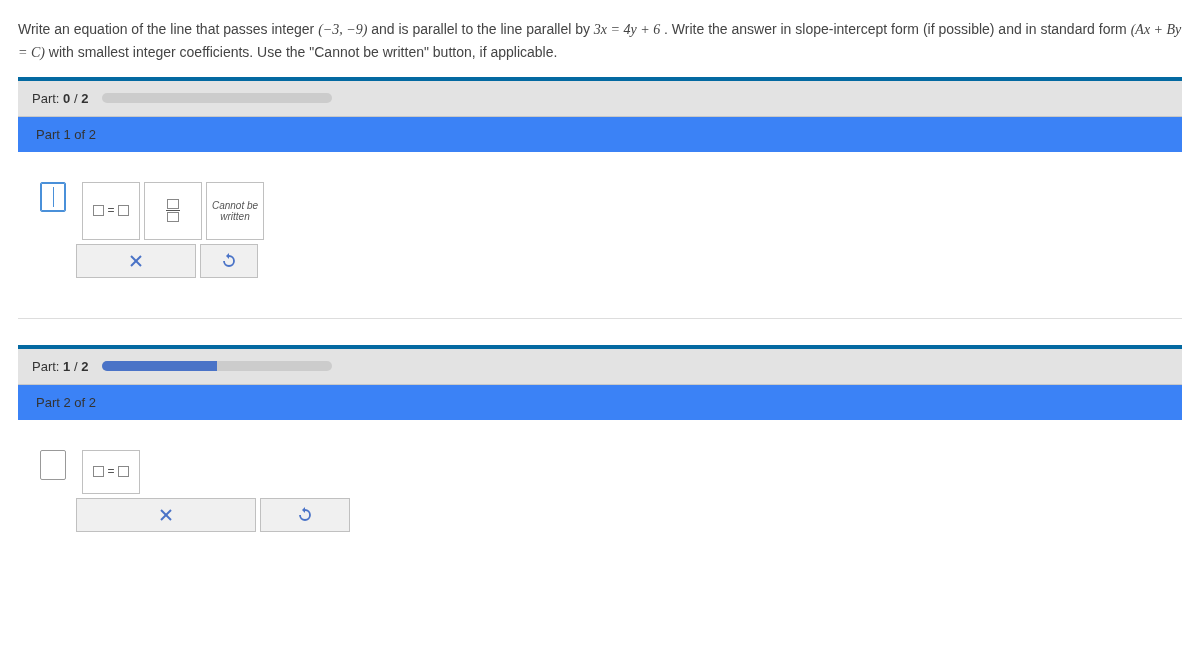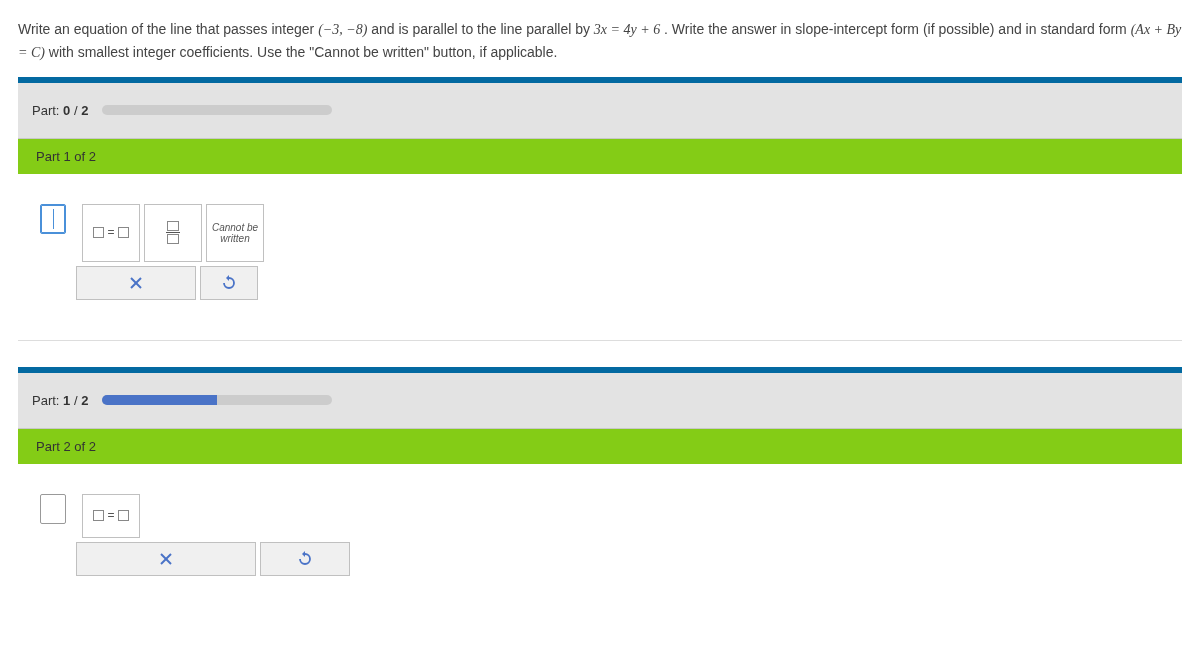--- a/index.html
+++ b/index.html
@@ -1,36 +1,36 @@
 <!DOCTYPE html>
 <html><head>
   <meta charset="utf-8">
   <style>
     * { box-sizing: border-box; margin: 0; padding: 0; }
     body { font-family: Verdana, Arial, sans-serif; font-size: 14px; color: #333; background: #fff; width: 1200px; }
     .question { padding: 18px 18px 10px 18px; line-height: 1.6; color: #444; }
     .math { font-family: 'Times New Roman', serif; font-style: italic; }
     .part-header {
       background: #e3e3e3;
-      padding: 20px 14px;
-      border-top: 6px solid #0369a1;
+      padding: 10px 14px;
+      border-top: 4px solid #0369a1;
       border-bottom: 1px solid #c8c8c8;
       display: flex;
       align-items: center;
       gap: 14px;
       margin: 0 18px;
     }
     .part-label { font-size: 13px; color: #333; }
     .part-label b { font-weight: bold; }
     .progress-bar {
       width: 230px; height: 10px; background: #ccc; border-radius: 5px; overflow: hidden;
     }
     .progress-fill { height: 100%; background: #4a73c7; }
     .sub-part-header {
-      background: #84cc16;
+      background: #3b82f6;
       padding: 10px 18px;
       font-size: 13px;
       color: #333;
       margin: 0 18px;
     }
     .content {
       padding: 30px 22px 40px 22px;
       display: flex;
       align-items: flex-start;
       gap: 10px;
@@ -95,21 +95,21 @@
     .palette-block { display: flex; flex-direction: column; gap: 4px; }
     .gap { height: 26px; }
     .q-wrap { margin-bottom: 2px; }
   </style>
 </head>
 <body>
 
 <div class="q-wrap">
 <div class="question">
   <span>Write an equation of the line that passes integer </span>
-  <span class="math">(−3, −8)</span>
+  <span class="math">(−3, −9)</span>
   <span> and is parallel to the line parallel by </span>
   <span class="math">3x = 4y + 6</span>
   <span>. Write the answer in slope-intercept form (if possible) and in standard form </span>
   <span class="math">(Ax + By = C)</span>
   <span> with smallest integer coefficients. Use the "Cannot be written" button, if applicable.</span>
 </div>
 </div>
 
 <div class="part-header">
   <div class="part-label">

